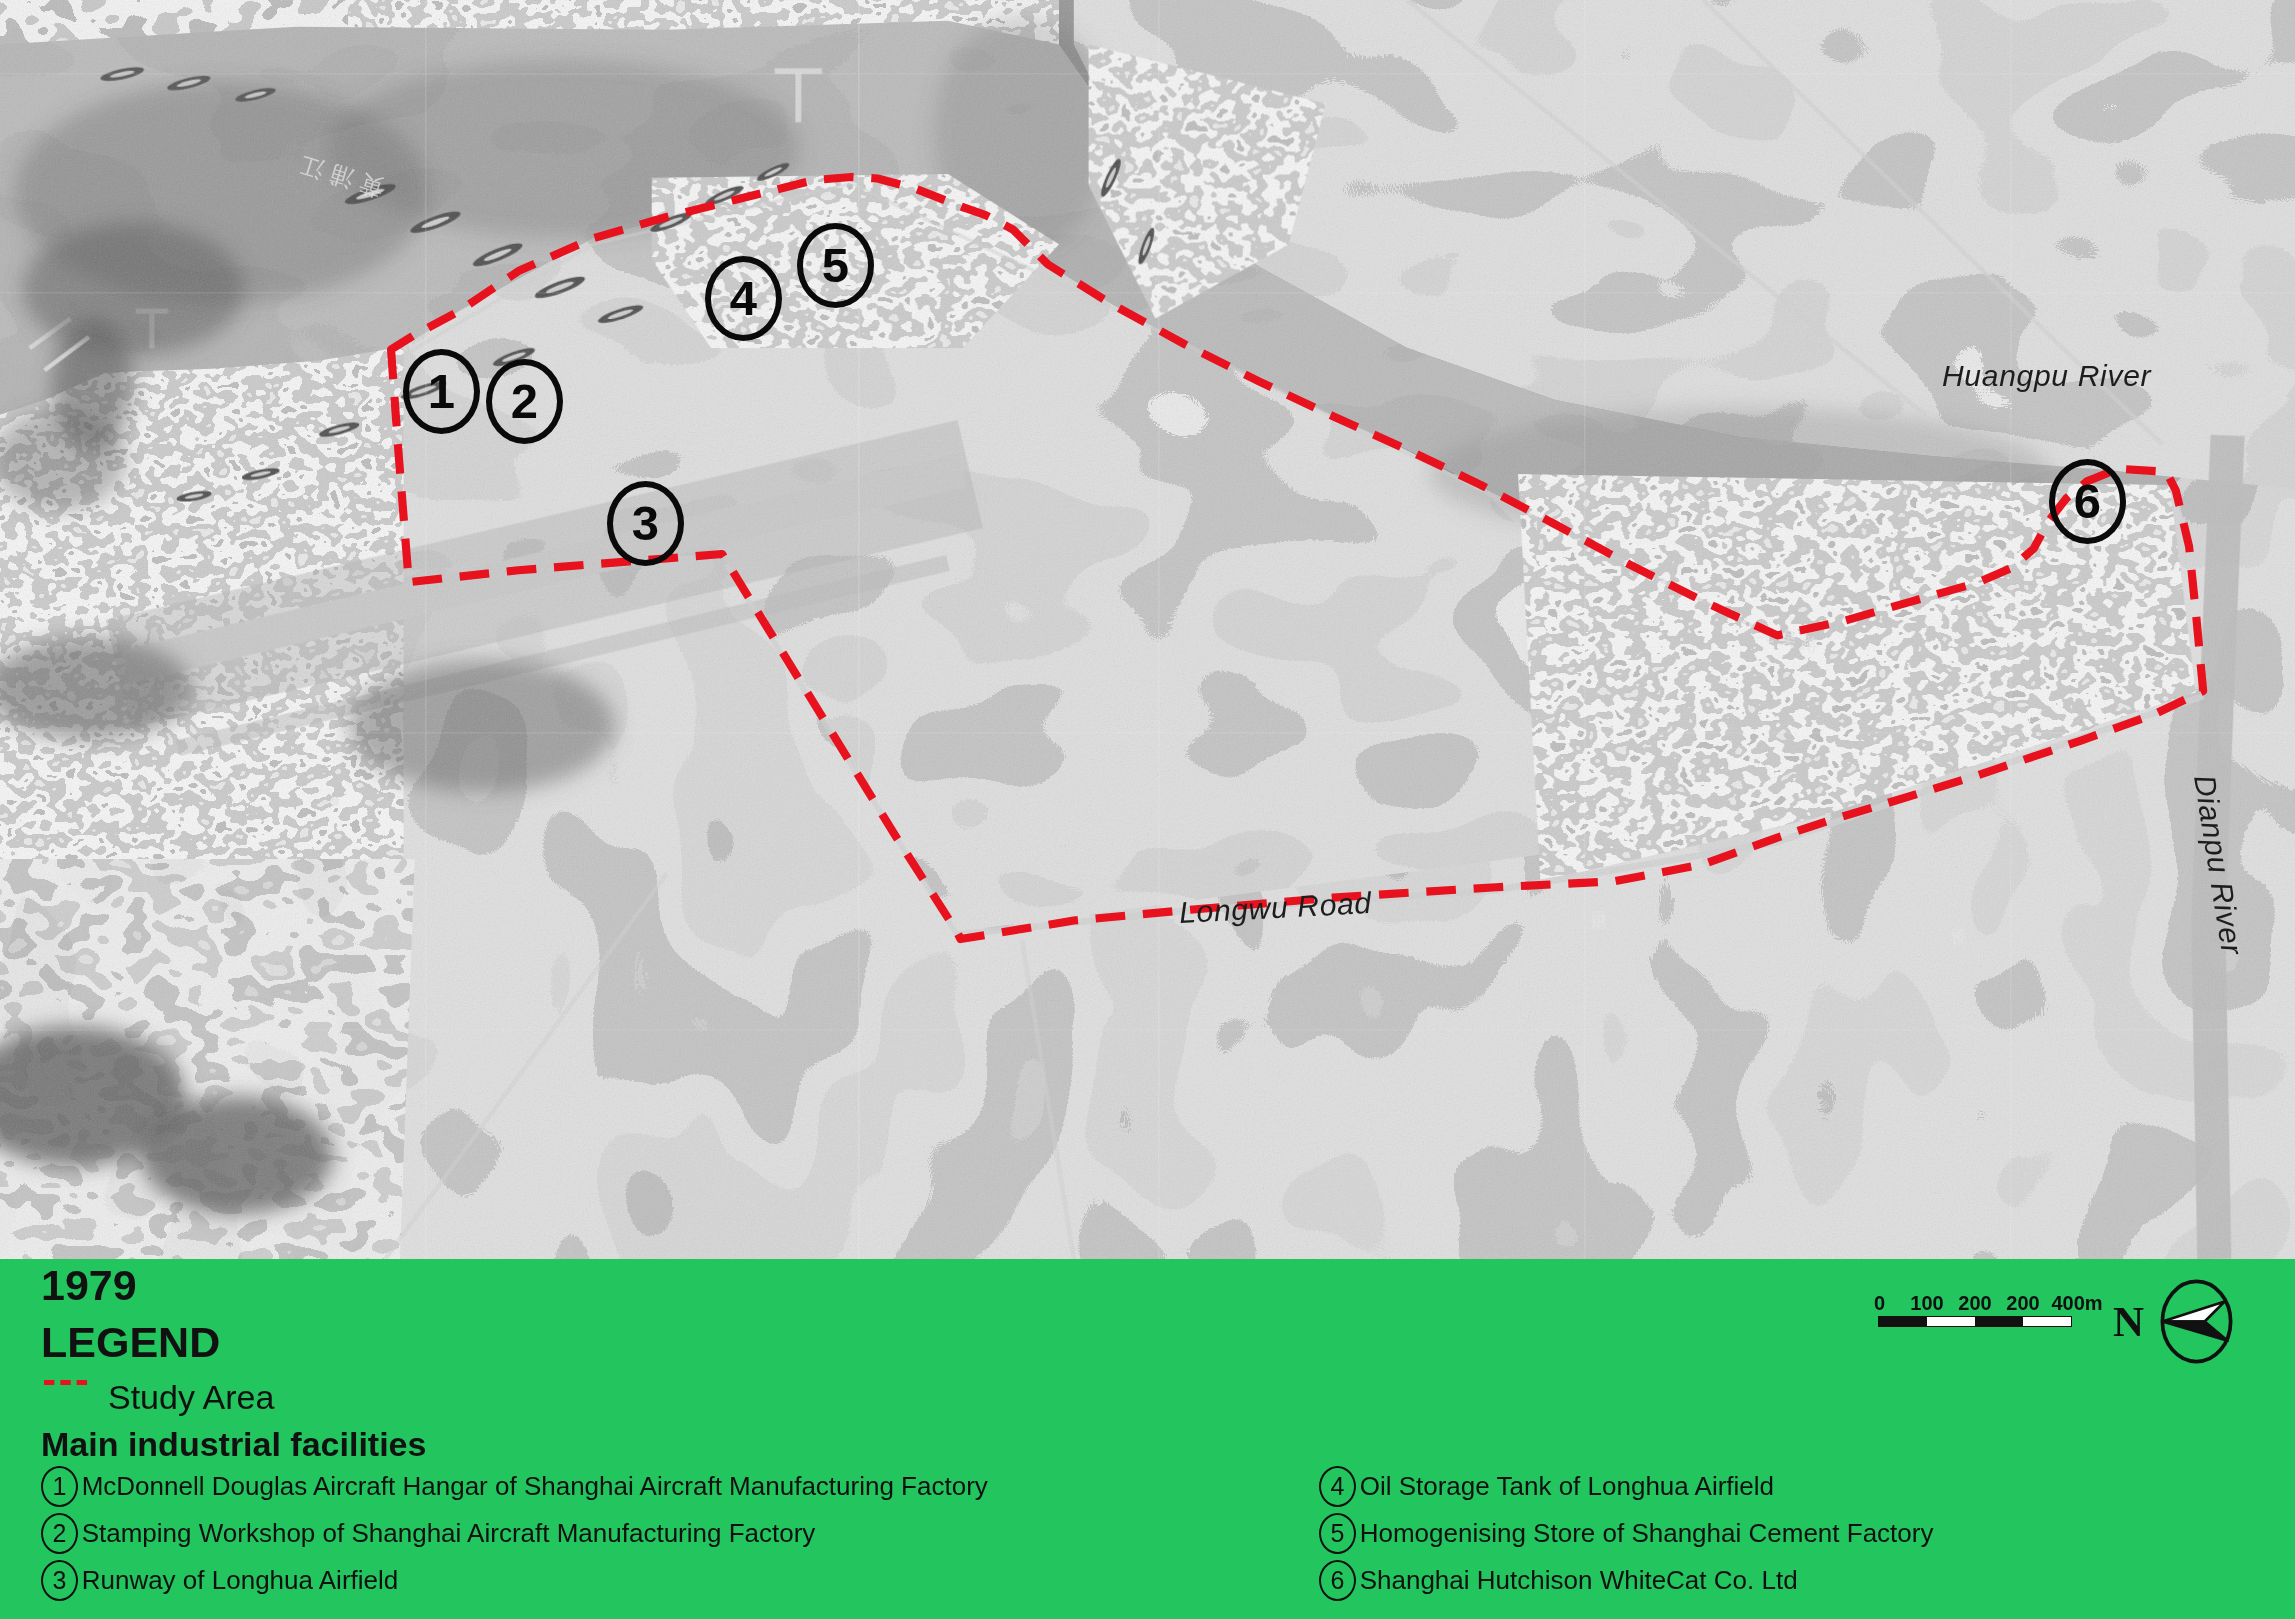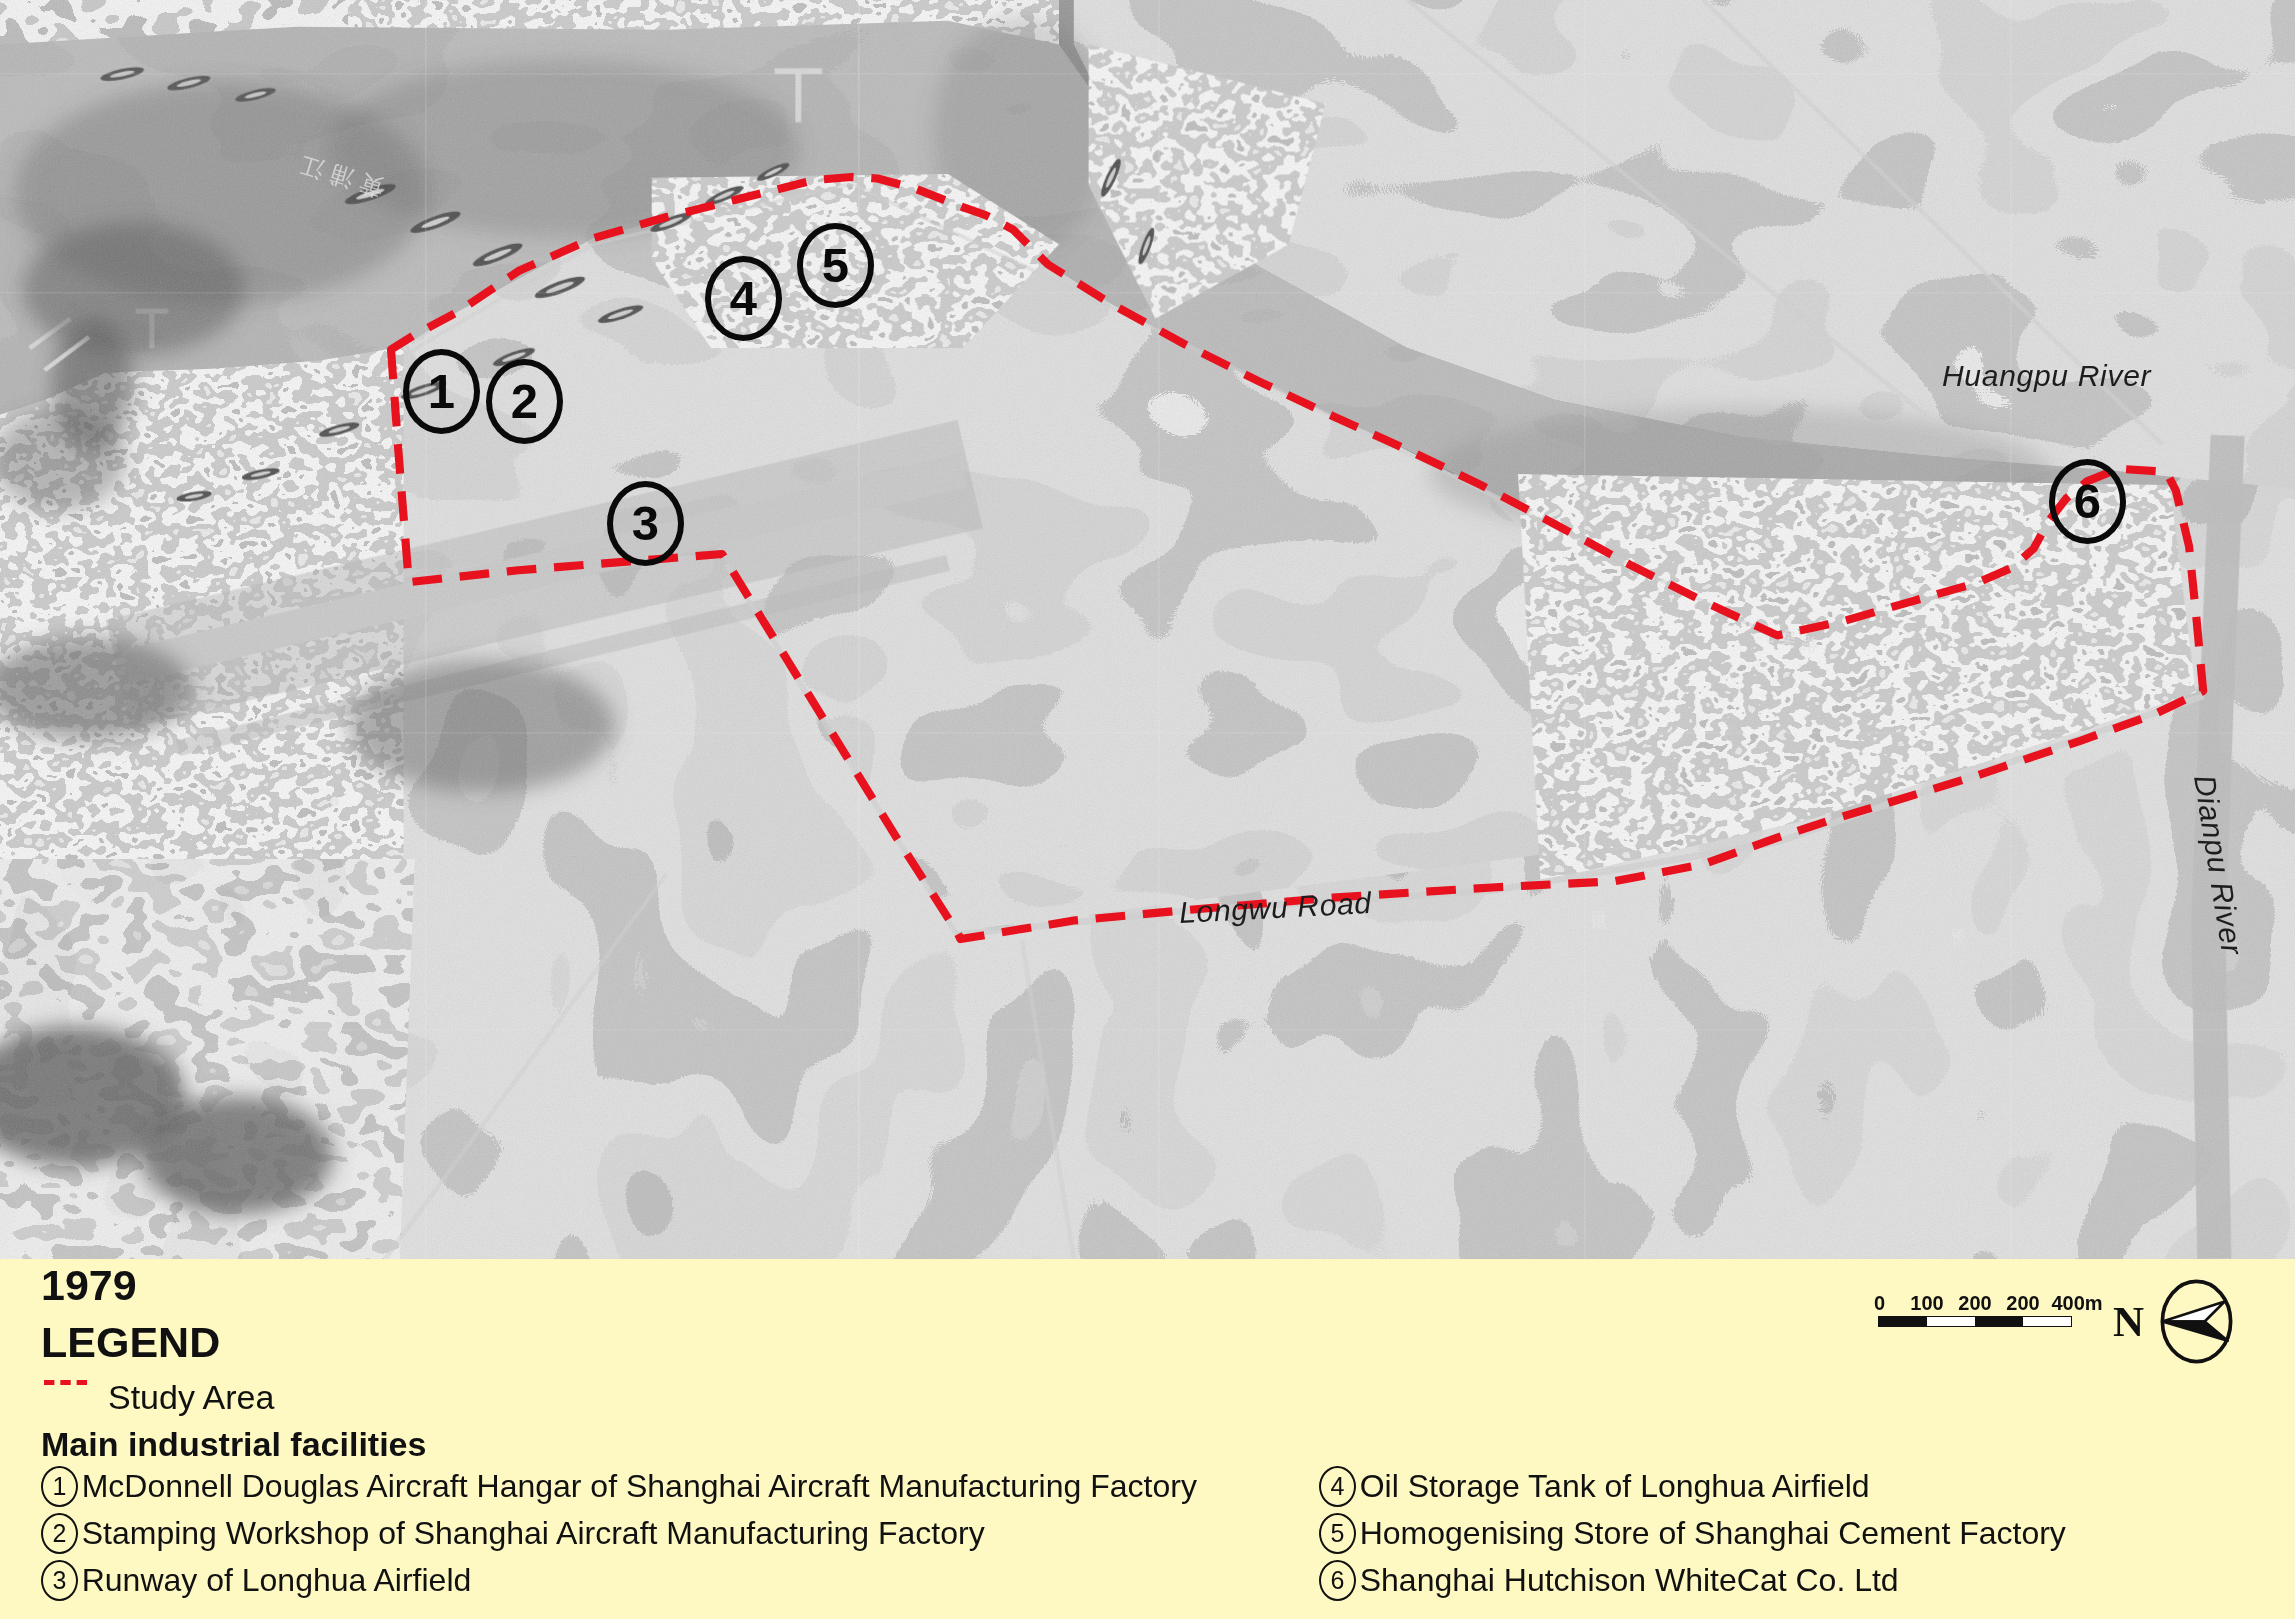--- a/index.html
+++ b/index.html
@@ -7,34 +7,34 @@
           font-family:"Liberation Sans",sans-serif;color:#111;}
   
   .map{position:absolute;left:0;top:0;width:2295px;height:1259px;background:#9a9a9a;overflow:hidden;}
   .map svg.photo{position:absolute;left:0;top:0;}
   .marker{position:absolute;display:flex;align-items:center;justify-content:center;
           width:65px;height:73px;border:6.7px solid #0a0a0a;border-radius:50%;
           font-size:49px;font-weight:700;color:#0a0a0a;line-height:1;background:transparent;}
   .maplabel{position:absolute;font-style:italic;font-size:30px;color:#1d1d1d;white-space:nowrap;
             letter-spacing:0.7px;}
   
-  .legend{position:absolute;left:0;top:1259px;width:2295px;height:360px;background:#fef9c3;}
+  .legend{position:absolute;left:0;top:1259px;width:2295px;height:360px;background:#22c55e;}
   .year{position:absolute;left:41px;top:1.5px;font-size:43px;font-weight:700;}
   .legtitle{position:absolute;left:41px;top:59px;font-size:43px;font-weight:700;}
   .studyrow{position:absolute;left:44px;top:119px;display:flex;align-items:flex-start;gap:18px;}
   .studyrow .lbl{font-size:34px;}
   .facheading{position:absolute;left:41px;top:166px;font-size:34px;font-weight:700;}
   .facgrid{position:absolute;left:41px;top:204px;display:grid;
            grid-template-columns:1278px auto;grid-template-rows:repeat(3,47px);
            grid-auto-flow:column;align-items:center;}
   .facitem{display:flex;align-items:center;gap:3.7px;white-space:nowrap;}
   .numcircle{display:inline-flex;align-items:center;justify-content:center;flex:0 0 auto;
              width:33px;height:37px;border:2.2px solid #111;border-radius:50%;
              font-size:25px;line-height:1;}
-  .factext{font-size:32px;}
+  .factext{font-size:26px;}
   
   .scalebar{position:absolute;left:1878px;top:33px;width:222px;}
   .ticks{position:relative;height:22px;font-size:20px;font-weight:700;}
   .ticks span{position:absolute;transform:translateX(-50%);}
   .bar{position:relative;margin-top:2.2px;width:194px;height:10.4px;border:1.5px solid #111;
        box-sizing:border-box;display:flex;}
   .bar i{flex:1 1 auto;height:100%;}
   .seg-b{background:#111;}.seg-w{background:#fff;}
   
   .north{position:absolute;left:2113px;top:18px;display:flex;align-items:center;gap:13.3px;}

